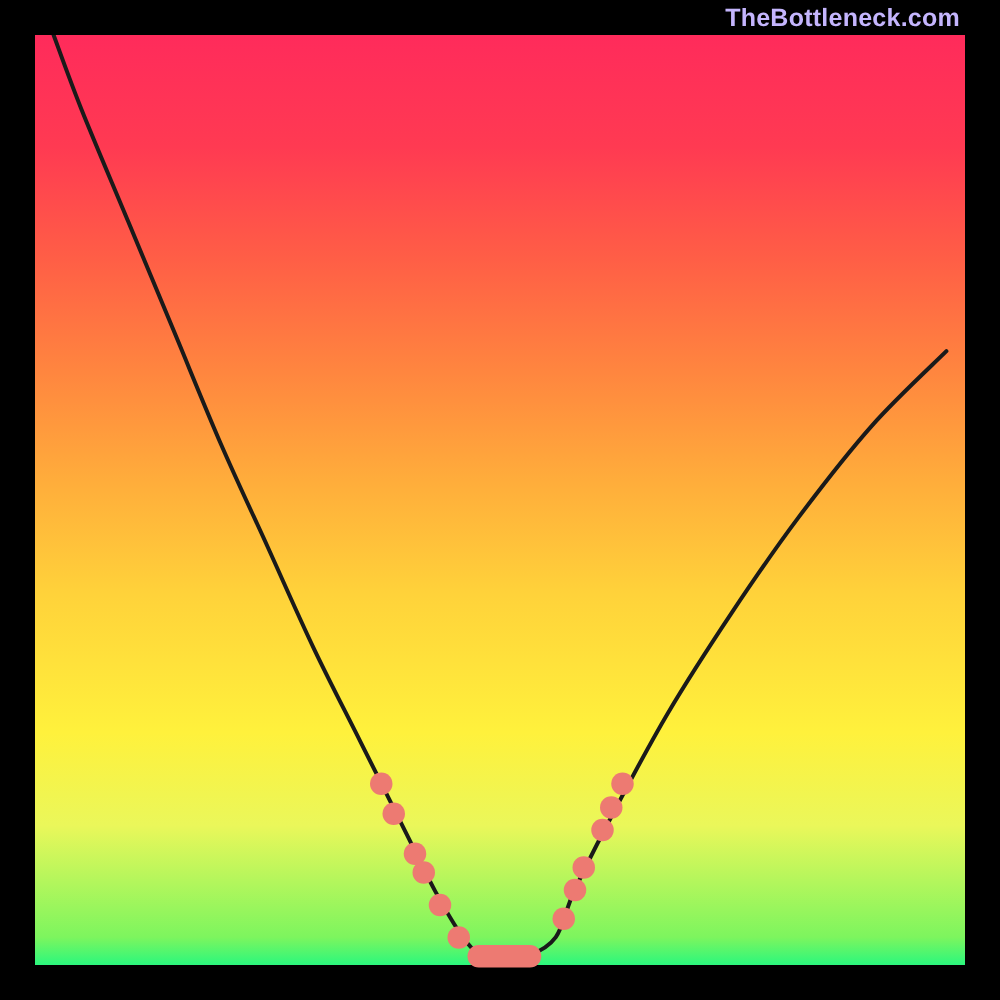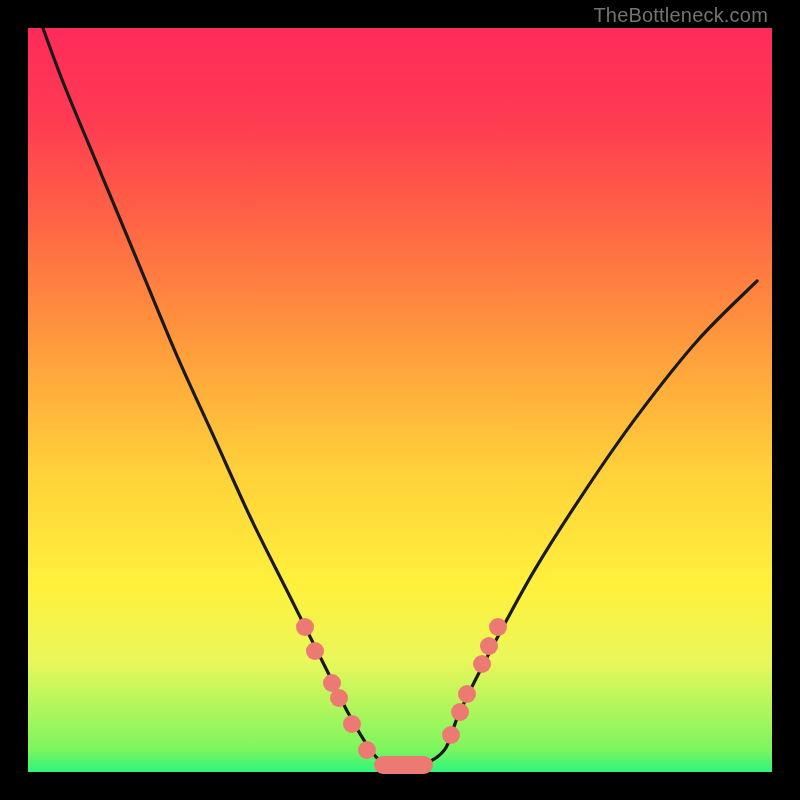--- a/index.html
+++ b/index.html
@@ -37,23 +37,23 @@
       #ff853f 64%,
       #ff5e46 76%,
       #ff3a52 88%,
       #ff2b5b 100%
     );
   }
   .watermark {
     position: absolute;
     right: 4px;
     top: -24px;
-    color: #737373;
+    color: #c4b5fd;
     font-size: 20px;
-    font-weight: 400;
+    font-weight: 700;
     letter-spacing: 0.2px;
     user-select: none;
     text-align: center;
   }
   .curve-layer {
     position: absolute;
     left: 0;
     top: 0;
     width: 744px;
     height: 744px;

